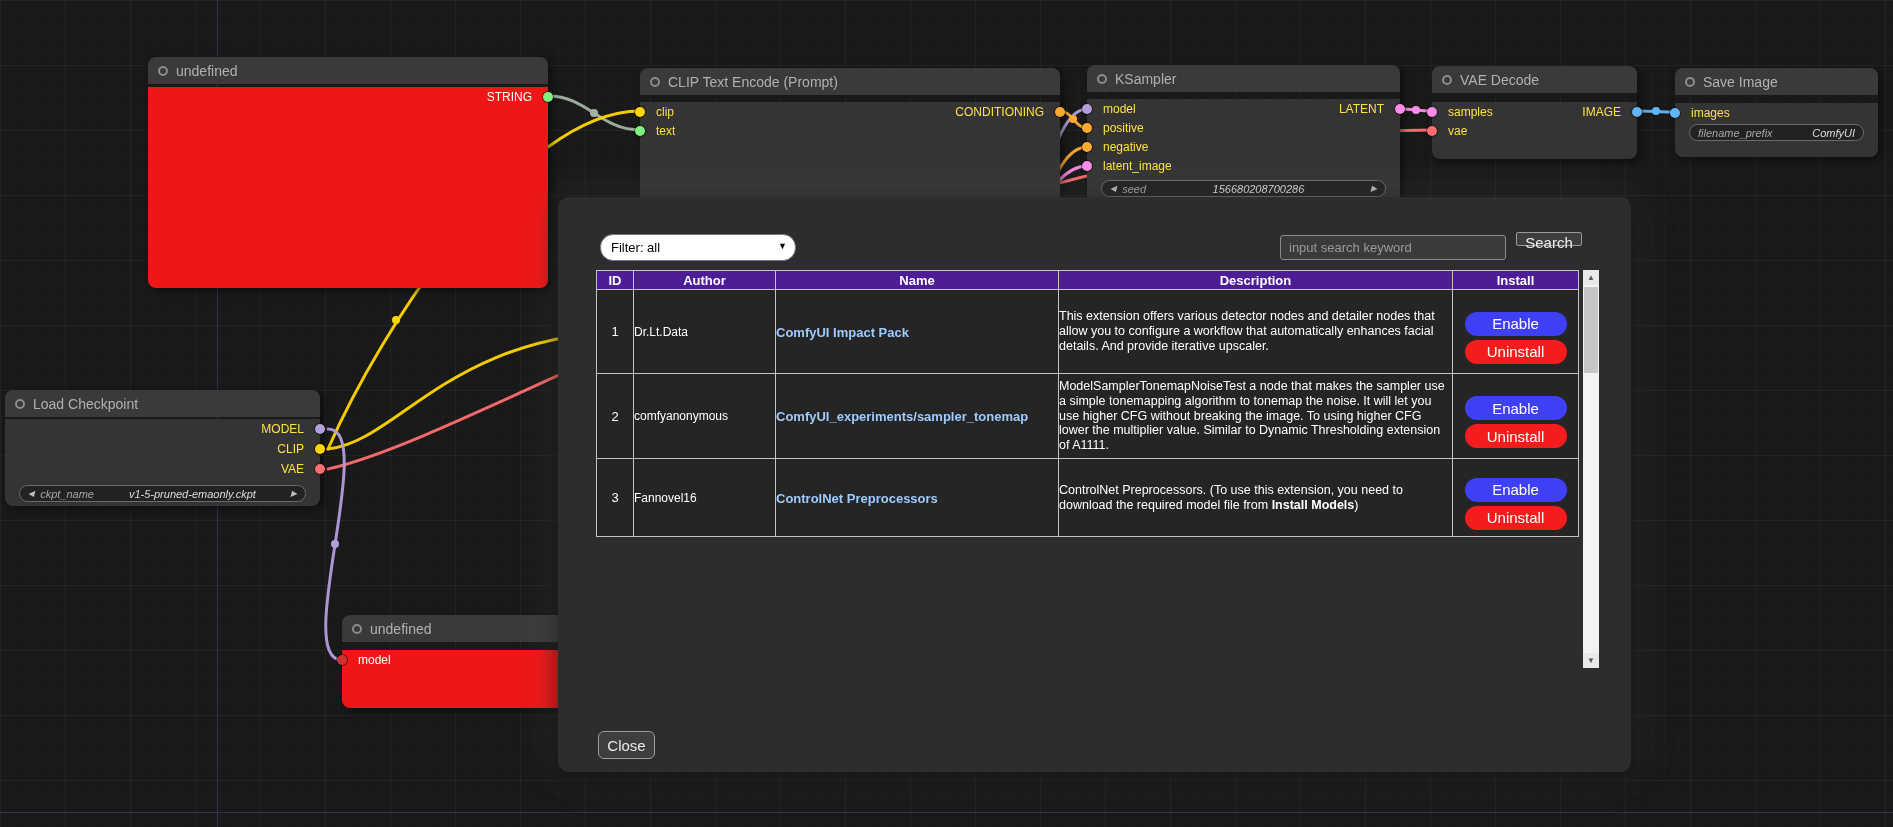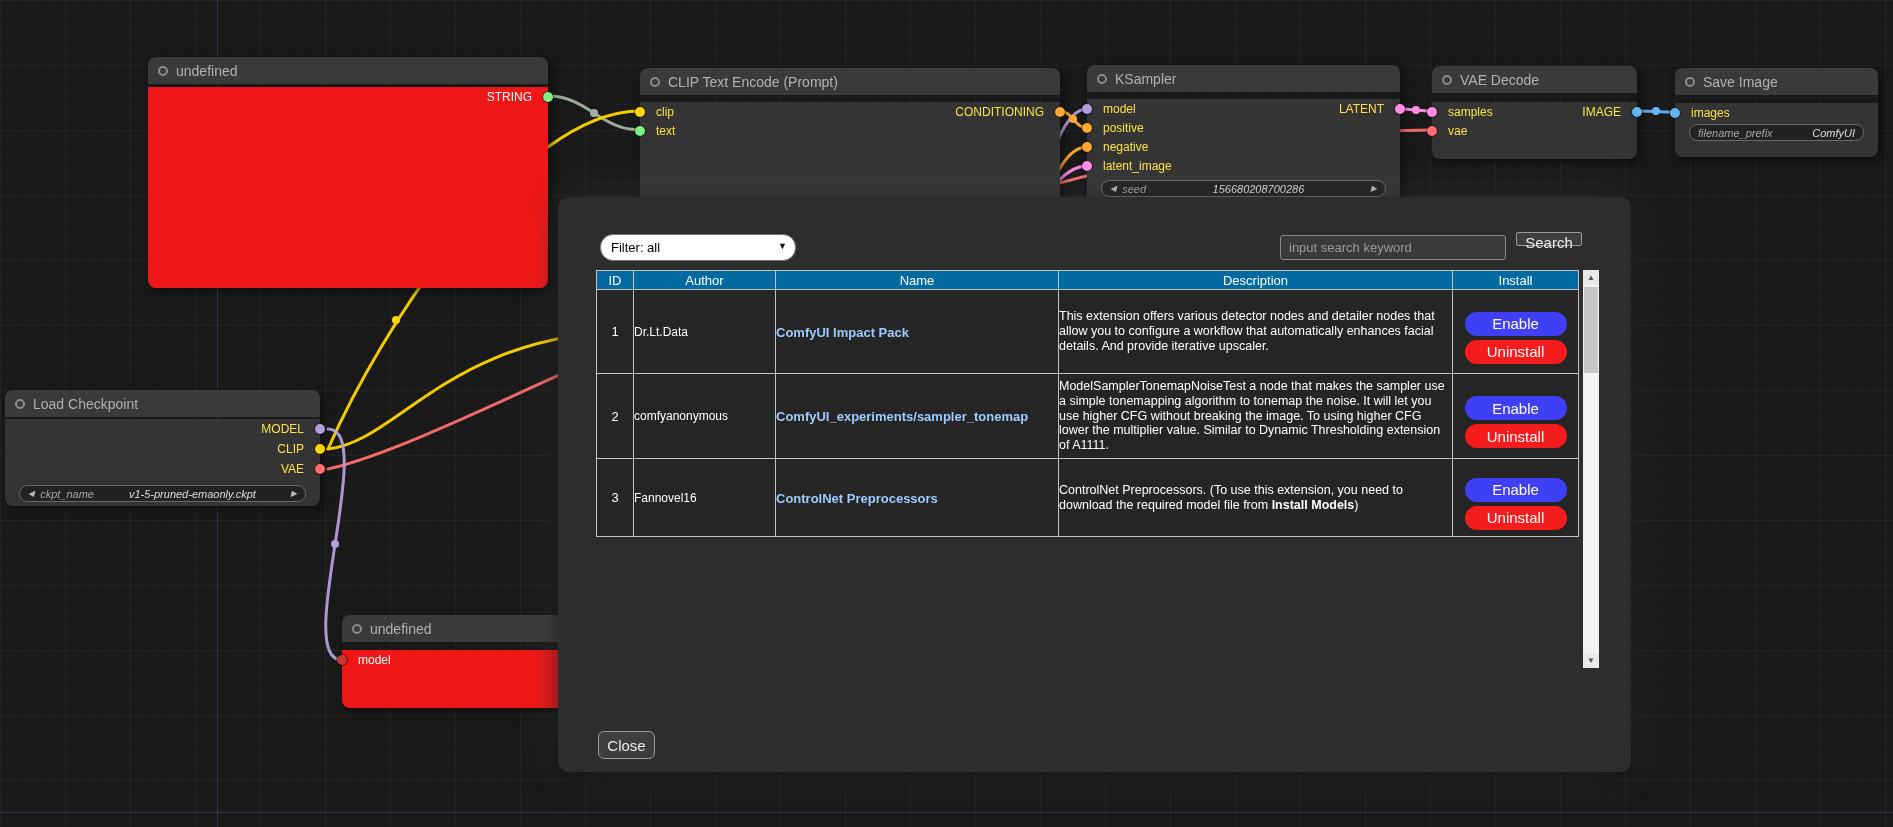--- a/index.html
+++ b/index.html
@@ -55,21 +55,21 @@
   .filter-wrap .caret{position:absolute;right:9px;top:7px;font-size:9px;color:#000;pointer-events:none;}
   .search-input{position:absolute;left:722px;top:38px;width:226px;height:25px;background:#3a3a3a;border:1px solid #8a8a8a;
     border-radius:3px;color:#ddd;font-size:13px;padding:0 8px;box-sizing:border-box;font-family:inherit;}
   .search-input::placeholder{color:#9a9a9a;}
   .search-btn{position:absolute;left:958px;top:35px;width:66px;height:14px;background:#3e3e3e;color:#eee;
     border:1px solid #9a9a9a;border-radius:2px;font-size:15px;font-family:inherit;cursor:pointer;}
   .close-btn{position:absolute;left:40px;top:534px;width:57px;height:28px;background:#3e3e3e;color:#eaeaea;
     border:1px solid #9a9a9a;border-radius:6px;font-size:15px;font-family:inherit;cursor:pointer;}
 
   table.pkgs{position:absolute;left:38px;top:73px;width:982px;border-collapse:collapse;table-layout:fixed;}
-  table.pkgs th{background:#0369a1;color:#fff;font-size:13px;font-weight:normal;height:18px;padding:0;border:1px solid #c4c4c4;}
+  table.pkgs th{background:#4c1d95;color:#fff;font-size:13px;font-weight:bold;height:18px;padding:0;border:1px solid #c4c4c4;}
   table.pkgs td{border:1px solid #c4c4c4;background:#252525;color:#fff;vertical-align:middle;padding:0;}
   td.idc{text-align:center;font-size:13px;}
   td.auth{font-size:12px;padding-left:6px;}
   td.namec{padding-left:6px;}
   .pkg-link{color:#9ecbff;font-weight:bold;font-size:13px;cursor:pointer;}
   td.desc{font-size:12.5px;line-height:14.7px;padding:3px 5px;vertical-align:top;}
   td.inst{text-align:center;}
   .btn-install{display:block;margin:4px auto;width:102px;height:24px;border-radius:12px;border:none;color:#fff;
     font-size:15px;font-family:inherit;cursor:pointer;}
   .btn-enable{background:#3f3ff5;margin-top:16px;}

